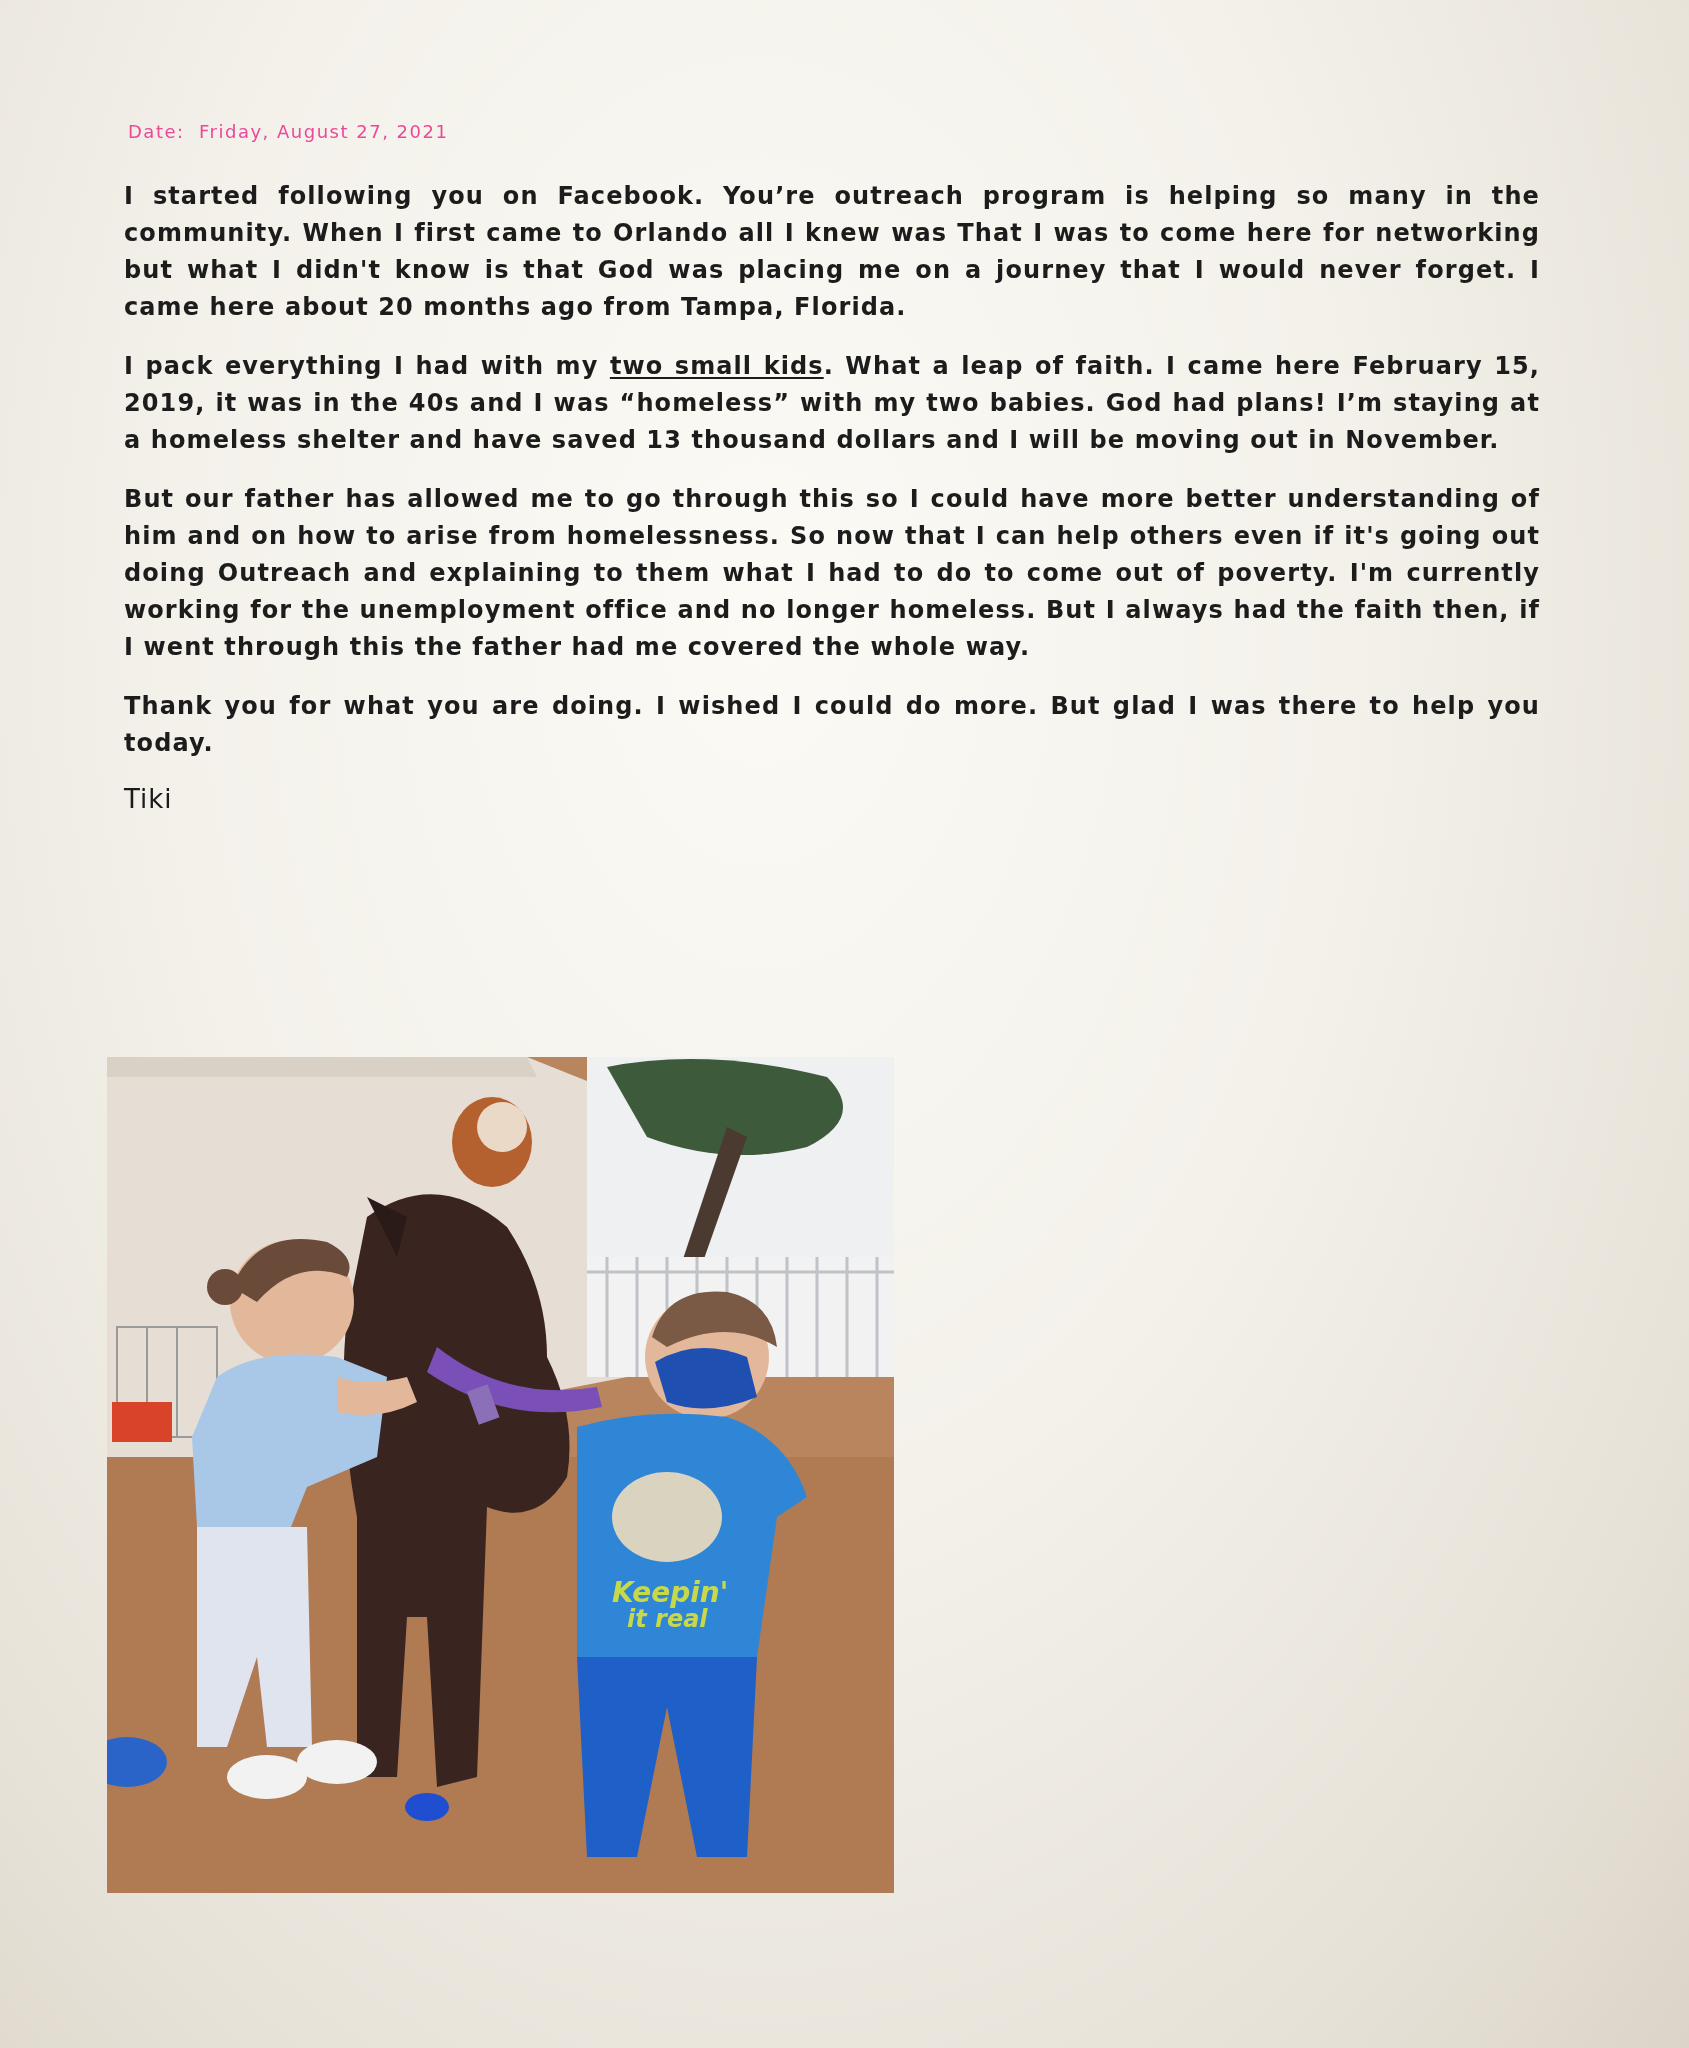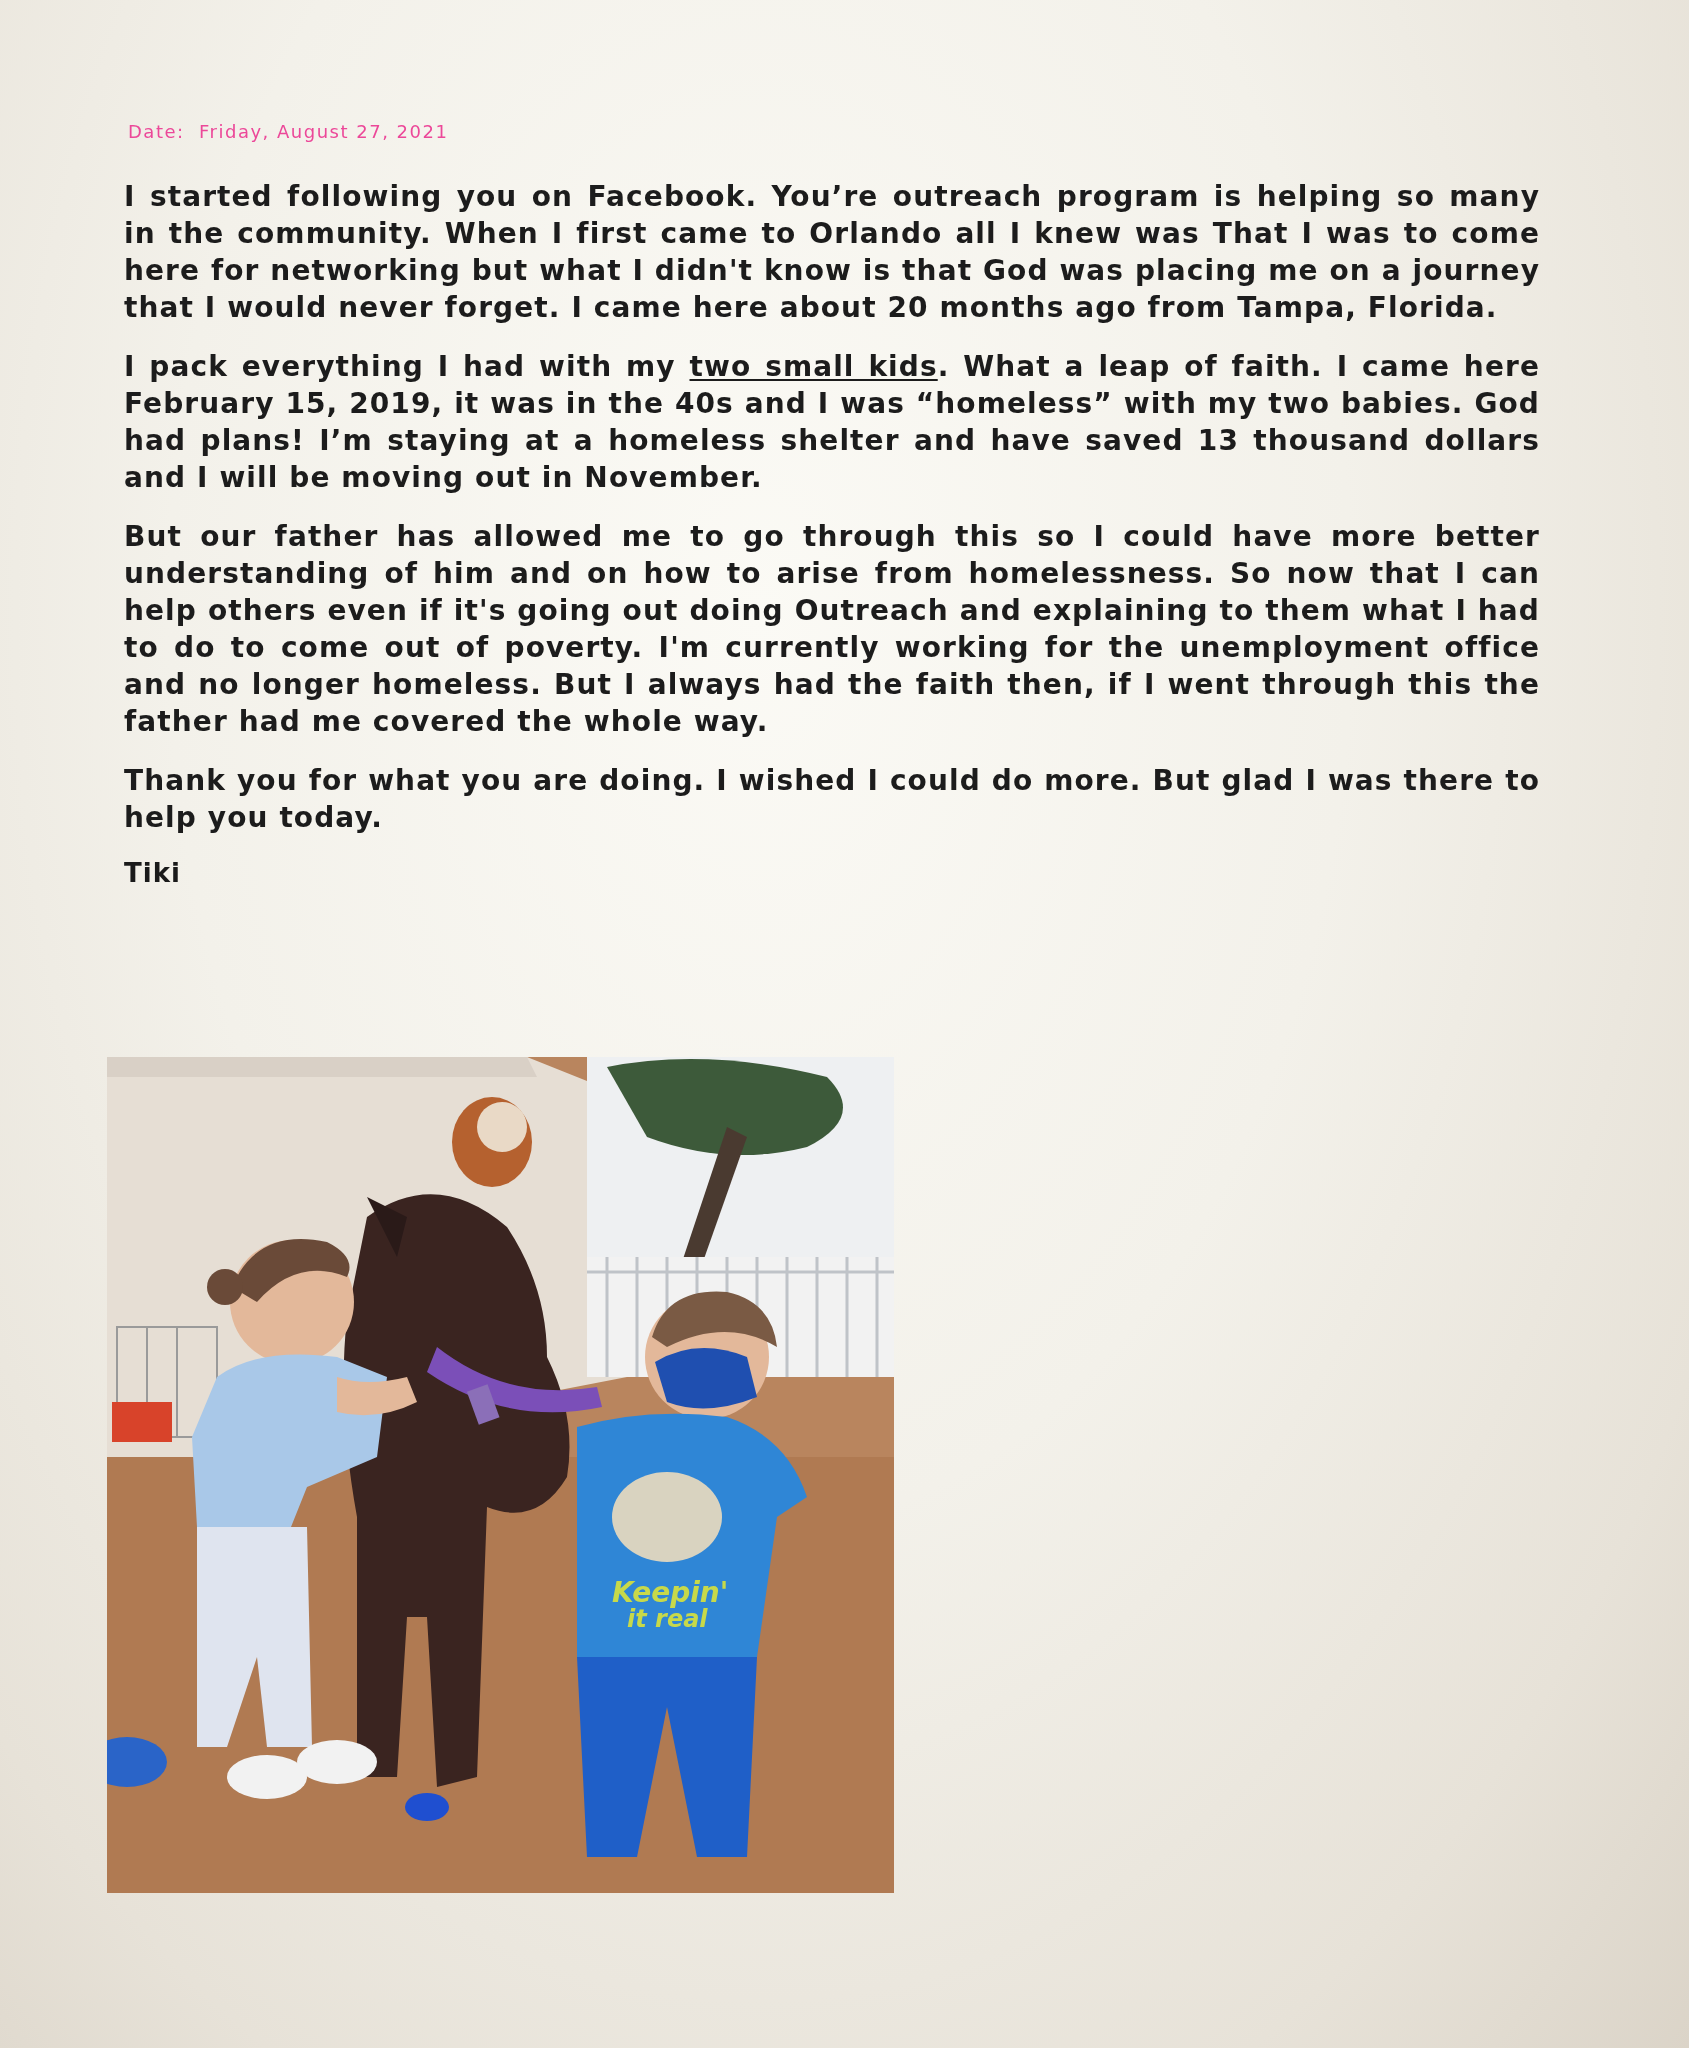--- a/index.html
+++ b/index.html
@@ -11,25 +11,25 @@
   }
   .letter {
     position: absolute; left: 124px; top: 110px; width: 1416px;
   }
   .hdr { font-size: 18px; letter-spacing: 1.5px; margin: 4px; line-height: 36px; color: #ec4899; }
   .hdr.date { margin-bottom: 28px; }
   .hdr.subject { margin-bottom: 22px; }
   .hdr.subject .subj-val { font-weight: bold; }
   .hdr.greeting { margin-bottom: 28px; }
   .para {
-    font-size: 28px; font-weight: bold; line-height: 37px; margin: 14px 0 22px 0;
+    font-size: 24px; font-weight: bold; line-height: 37px; margin: 14px 0 22px 0;
     text-align: justify; text-align-last: left; letter-spacing: 1.1px; color: #1c1c1c;
   }
   .para u { text-decoration: underline; text-underline-offset: 3px; }
-  .sig { font-size: 26px; font-weight: bold; letter-spacing: 1px; margin-top: 22px; }
+  .sig { font-size: 26px; font-weight: normal; letter-spacing: 1px; margin-top: 22px; }
   .photo {
     position: absolute; left: 107px; top: 1057px; width: 787px; height: 836px;
     overflow: hidden; background: #b9855e; font-style: italic;
   }
   .photo svg { width: 100%; height: 100%; display: block; }
 </style>
 </head>
 <body>
 
 <div class="letter">

